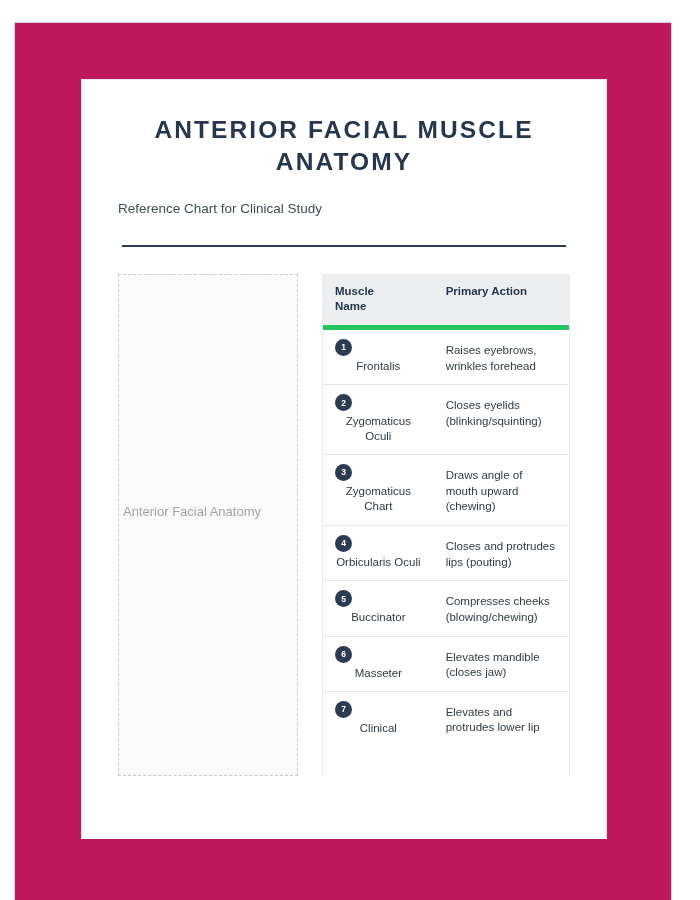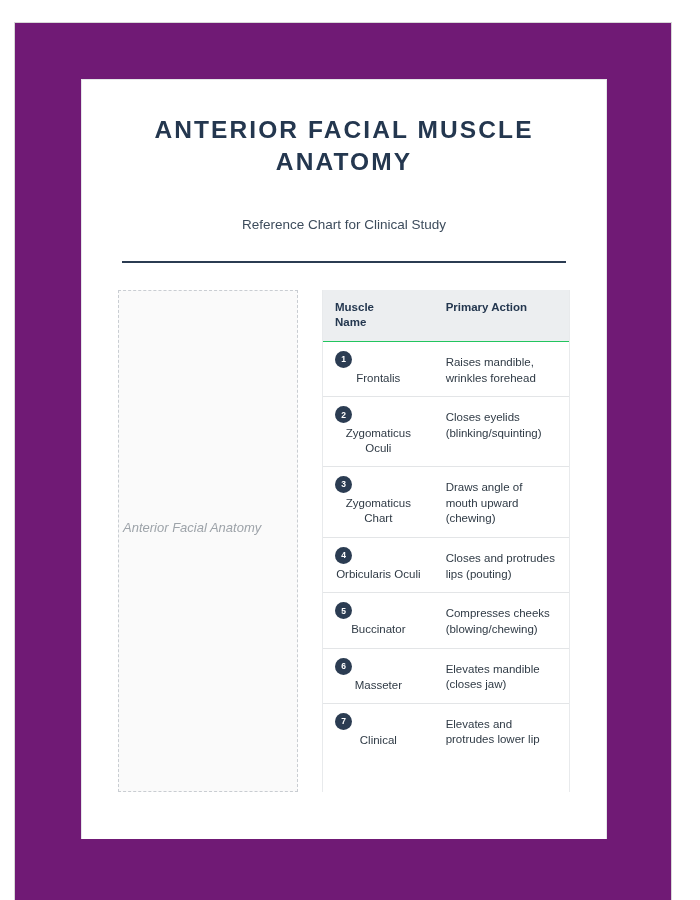--- a/index.html
+++ b/index.html
@@ -13,21 +13,21 @@
     font-family: "Liberation Sans", sans-serif;
     overflow: hidden;
   }
 
   .page-canvas {
     position: absolute;
     left: 14px;
     top: 22px;
     width: 658px;
     height: 878px;
-    background: #701a75;
+    background: #be185d;
     border: 1px solid #d7d7d7;
     border-bottom: none;
     box-sizing: border-box;
     overflow: hidden;
   }
 
   .doc-sheet {
     position: absolute;
     left: 66px;
     top: 56px;
@@ -48,22 +48,22 @@
     text-align: center;
     font-size: 24.5px;
     font-weight: bold;
     letter-spacing: 2.1px;
     color: #24374f;
     line-height: 1.32;
     text-transform: uppercase;
   }
 
   .doc-subtitle {
-    margin: 38px 0 0 0;
-    text-align: center;
+    margin: 22px 0 0 0;
+    text-align: left;
     font-size: 13.5px;
     color: #3d4c5c;
     font-weight: normal;
   }
 
   .title-rule {
     margin: 29px 4px 0 4px;
     height: 2px;
     background: #2b3c52;
   }
@@ -82,21 +82,20 @@
     background: #fafafa;
     position: relative;
   }
 
   .figure-caption {
     position: absolute;
     left: 0;
     right: 0;
     top: 225px;
     padding: 0 4px 0 4px;
-    font-style: italic;
     font-size: 13px;
     line-height: 1.85;
     color: #9da3a9;
   }
 
   .table-wrap {
     flex: 1;
     border-left: 1px solid #e8eaec;
     border-right: 1px solid #e8eaec;
   }
@@ -109,21 +108,21 @@
 
   table.muscle-table thead th {
     background: #eceef0;
     text-align: left;
     font-size: 11.5px;
     font-weight: bold;
     color: #24374f;
     padding: 10px 12px 11px 12px;
     vertical-align: top;
     line-height: 1.32;
-    border-bottom: 1px solid #22c55e;
+    border-bottom: 5px solid #22c55e;
   }
 
   table.muscle-table thead th.col-name { width: 44%; }
   table.muscle-table thead th.col-action { width: 56%; }
 
   table.muscle-table td {
     padding: 9px 12px 10px 12px;
     font-size: 11.5px;
     color: #2f3a45;
     vertical-align: top;
@@ -191,21 +190,21 @@
                 </th>
                 <th class="col-action">Primary Action</th>
               </tr>
             </thead>
             <tbody>
               <tr>
                 <td>
                   <span class="badge">1</span>
                   <span class="muscle-name">Frontalis</span>
                 </td>
-                <td class="action-cell">Raises mandible, wrinkles forehead</td>
+                <td class="action-cell">Raises eyebrows, wrinkles forehead</td>
               </tr>
               <tr>
                 <td>
                   <span class="badge">2</span>
                   <span class="muscle-name">Zygomaticus Oculi</span>
                 </td>
                 <td class="action-cell">Closes eyelids (blinking/squinting)</td>
               </tr>
               <tr>
                 <td>

